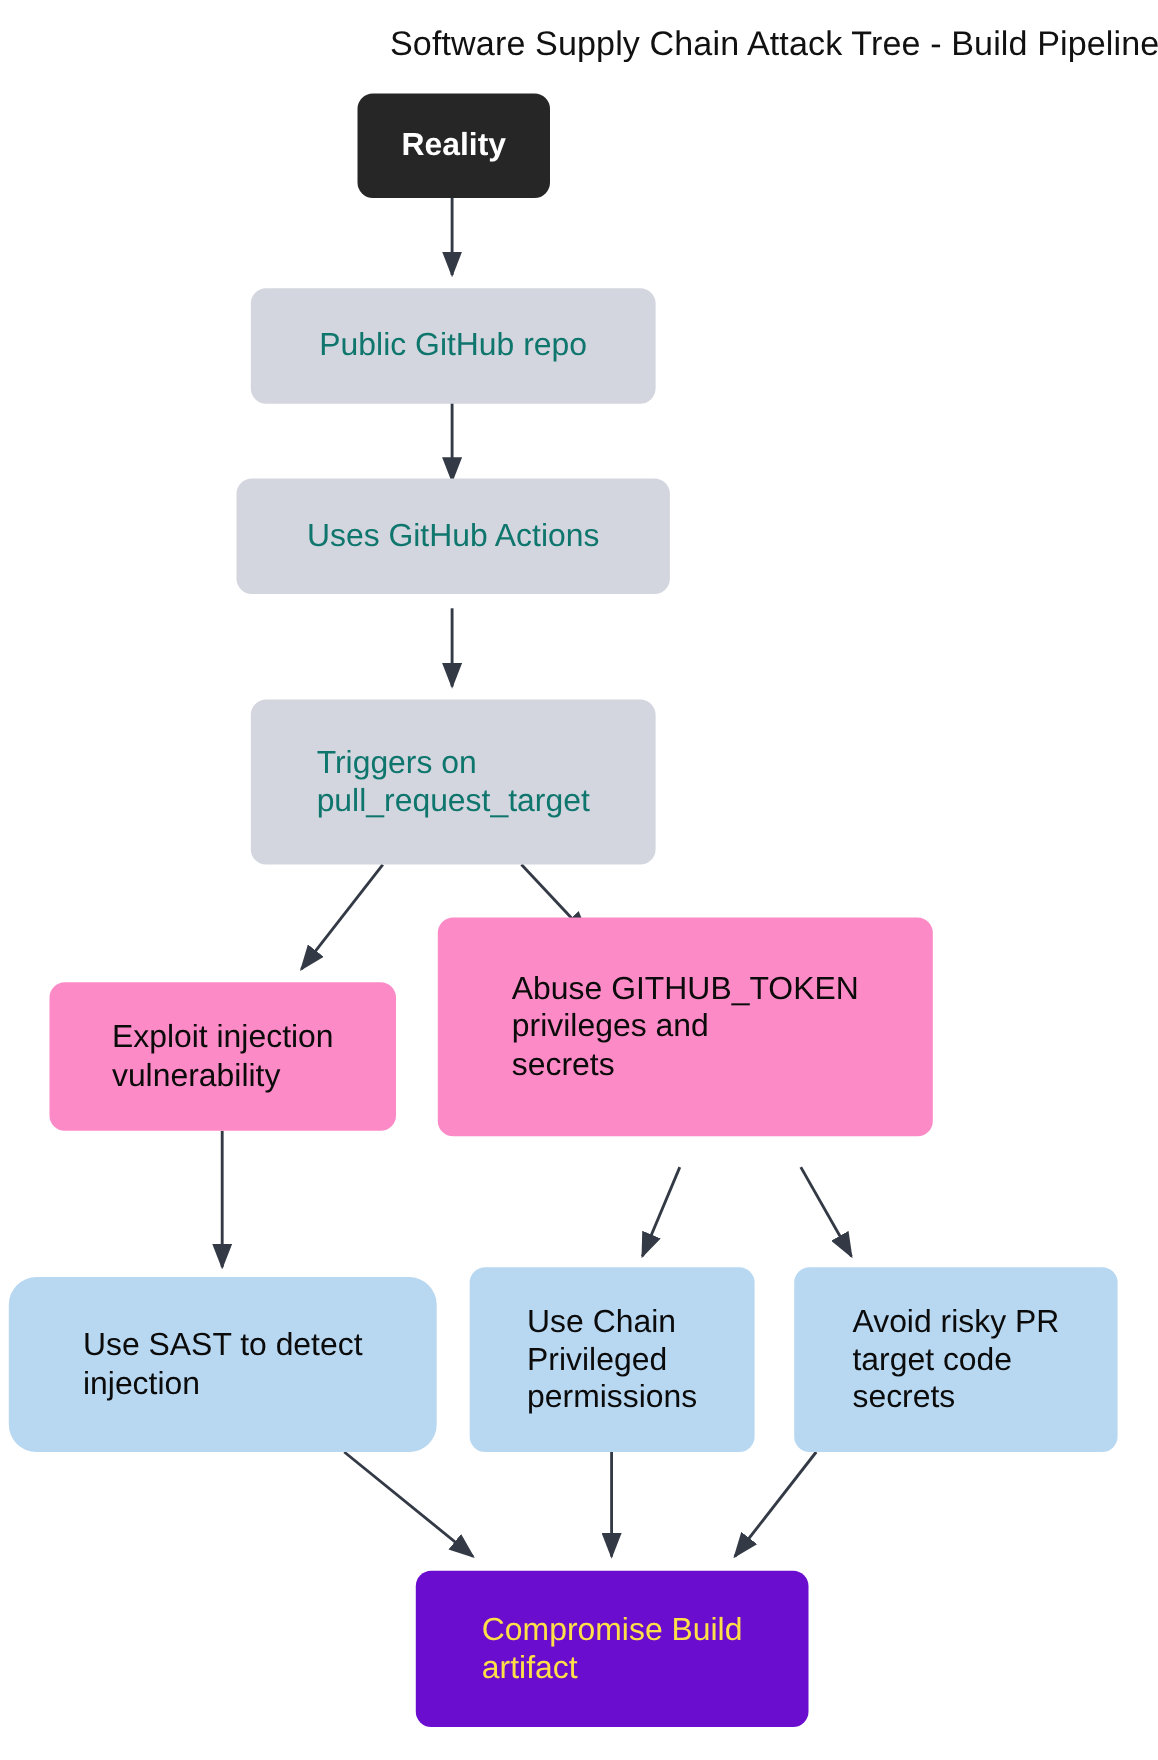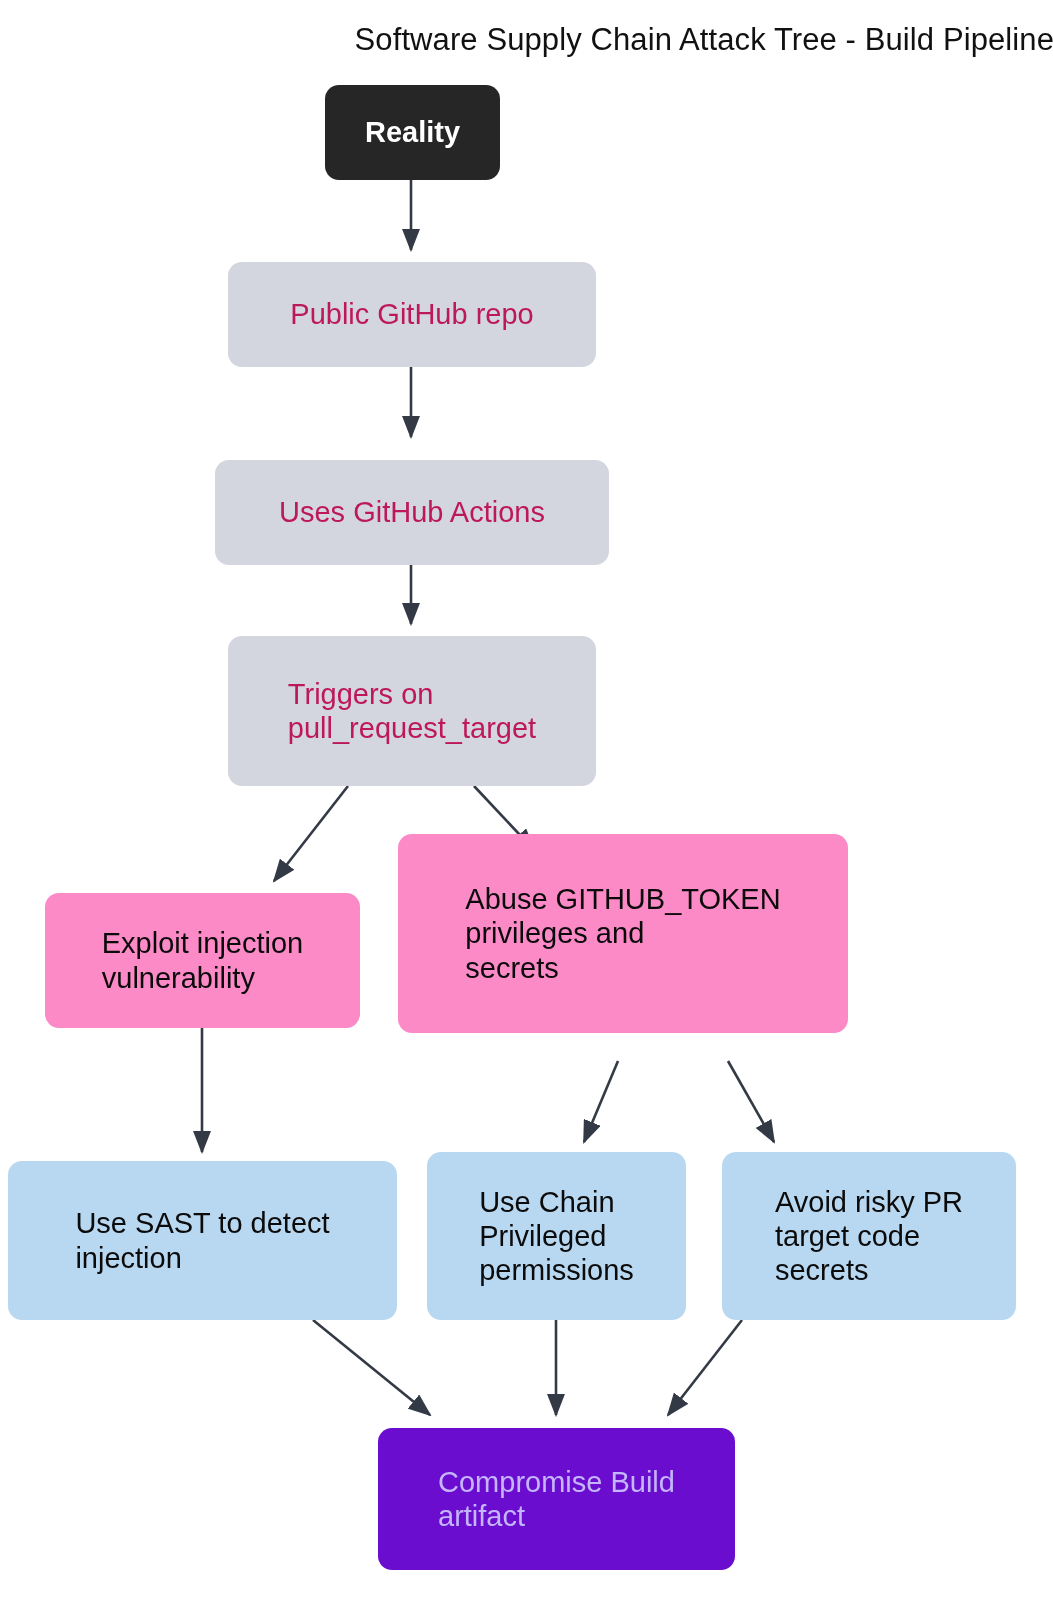--- a/index.html
+++ b/index.html
@@ -51,36 +51,36 @@
     white-space: pre-line;
   }
   .node-root {
     background: #262626;
     color: #ffffff;
     font-weight: bold;
     font-size: 29px;
   }
   .node-neutral {
     background: #d3d6de;
-    color: #be185d;
+    color: #0f766e;
     font-size: 29px;
   }
   .node-attack {
     background: #fb8ac6;
     color: #0b0b0b;
     font-size: 29px;
   }
   .node-mitigation {
     background: #b8d8f2;
     color: #0b0b0b;
     font-size: 29px;
   }
   .node-impact {
     background: #6a0dcf;
-    color: #c4b5fd;
+    color: #fde047;
     font-size: 29px;
   }
 </style>
 </head>
 <body>
 
 <div id="canvas">
 
   <div id="diagram-title">Software Supply Chain Attack Tree - Build Pipeline</div>
 
@@ -102,33 +102,33 @@
       <path d="M 313 1320 L 430 1415"></path>
       <path d="M 556 1320 L 556 1415"></path>
       <path d="M 742 1320 L 668 1415"></path>
     </g>
   </svg>
 
   <div class="node node-root" style="left:325px; top:85px; width:175px; height:95px;">Reality</div>
 
   <div class="node node-neutral" style="left:228px; top:262px; width:368px; height:105px;">Public GitHub repo</div>
 
-  <div class="node node-neutral" style="left:215px; top:460px; width:394px; height:105px;">Uses GitHub Actions</div>
+  <div class="node node-neutral" style="left:215px; top:435px; width:394px; height:105px;">Uses GitHub Actions</div>
 
   <div class="node node-neutral" style="left:228px; top:636px; width:368px; height:150px;">Triggers on
 pull_request_target</div>
 
   <div class="node node-attack" style="left:45px; top:893px; width:315px; height:135px;">Exploit injection
 vulnerability</div>
 
   <div class="node node-attack" style="left:398px; top:834px; width:450px; height:199px;">Abuse GITHUB_TOKEN
 privileges and
 secrets</div>
 
-  <div class="node node-mitigation" style="left:8px; top:1161px; width:389px; height:159px;">Use SAST to detect
+  <div class="node node-mitigation" style="left:8px; top:1161px; width:389px; height:159px;border-radius:25px;">Use SAST to detect
 injection</div>
 
   <div class="node node-mitigation" style="left:427px; top:1152px; width:259px; height:168px;">Use Chain
 Privileged
 permissions</div>
 
   <div class="node node-mitigation" style="left:722px; top:1152px; width:294px; height:168px;">Avoid risky PR
 target code
 secrets</div>
 

